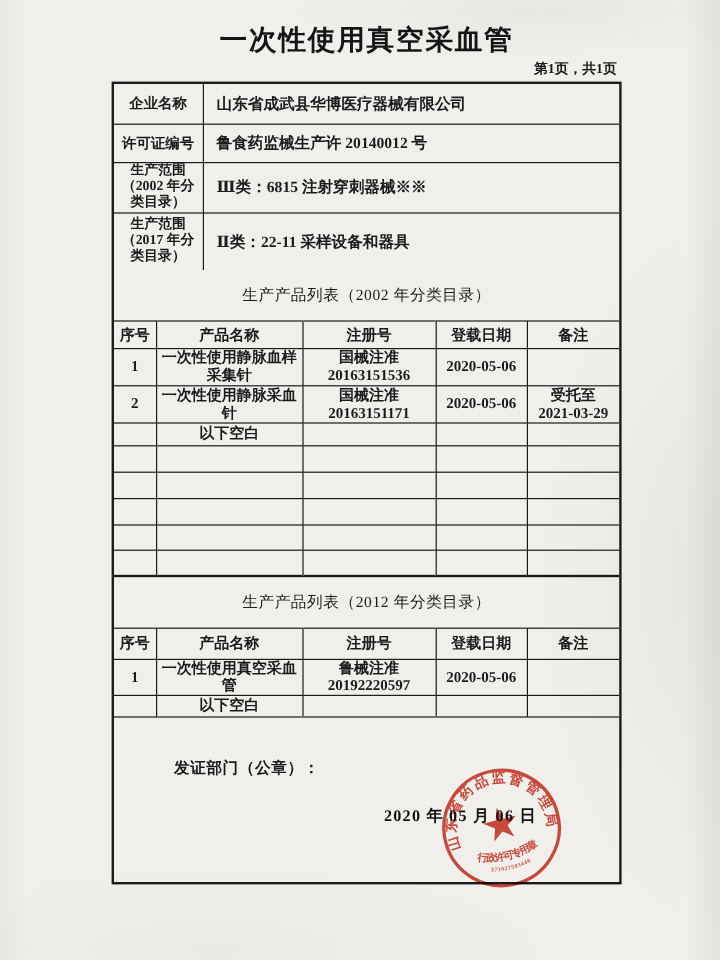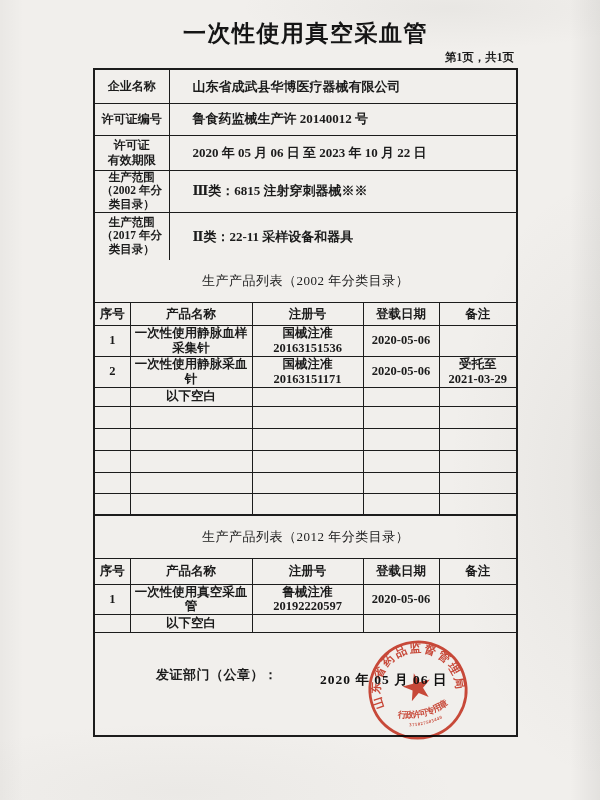--- a/index.html
+++ b/index.html
@@ -39,37 +39,37 @@
     border:1.4px solid #1c1c1c;
     padding:0 2px;box-sizing:border-box;
     font-size:12.5px;font-weight:bold;line-height:1.18;
     overflow:hidden;
   }
   table tr>*:first-child{border-left:none;}
   table tr>*:last-child{border-right:none;}
   table tr:first-child>*{border-top:none;}
   table tr:last-child>*{border-bottom:none;}
   .info-table td.lbl{text-align:center;font-size:12px;}
-  .info-table td.val{text-align:left;padding-left:23px;font-size:13px;}
+  .info-table td.val{text-align:left;padding-left:11px;font-size:13px;}
   .pre{white-space:pre-line;}
   .section-title{
     height:42px;display:flex;align-items:center;justify-content:center;
     font-size:13px;font-weight:normal;letter-spacing:0.5px;
     border-top:1.4px solid #1c1c1c;
   }
   .section-title:first-of-type{border-top:none;}
   .ptable th{text-align:center;}
   .ptable td{text-align:center;}
   .ptable td.name{padding:0 3px;}
   .ptable{border-top:1.4px solid #1c1c1c;border-bottom:1.4px solid #1c1c1c;}
   .footer-cell{
     position:relative;height:112px;
   }
   .issuer-label{
-    position:absolute;left:61px;top:33px;
+    position:absolute;left:50px;top:33px;
     font-size:13px;font-weight:bold;letter-spacing:0.5px;
   }
   .issue-date{
     position:absolute;left:320px;top:671px;
     font-size:13.5px;font-weight:bold;letter-spacing:1px;
     z-index:3;color:#111;
   }
   .seal{
     position:absolute;left:366px;top:638px;width:104px;height:104px;
     transform:rotate(-14deg);
@@ -94,25 +94,20 @@
           <col>
         </colgroup>
       <tbody>
           <tr style="height:33px">
         <td class="lbl pre">企业名称</td>
         <td class="val">山东省成武县华博医疗器械有限公司</td>
       </tr>
       <tr style="height:32px">
         <td class="lbl pre">许可证编号</td>
         <td class="val">鲁食药监械生产许 20140012 号</td>
-      </tr>
-      <tr style="height:35px">
-        <td class="lbl pre">许可证
-有效期限</td>
-        <td class="val">2020 年 05 月 06 日  至 2023 年 10 月 22 日</td>
       </tr>
       <tr style="height:42px">
         <td class="lbl pre" style="font-size:11.5px">生产范围
 （2002 年分
 类目录）</td>
         <td class="val">Ⅲ类：6815 注射穿刺器械※※</td>
       </tr>
       <tr style="height:48px">
         <td class="lbl pre" style="font-size:11.5px">生产范围
 （2017 年分

